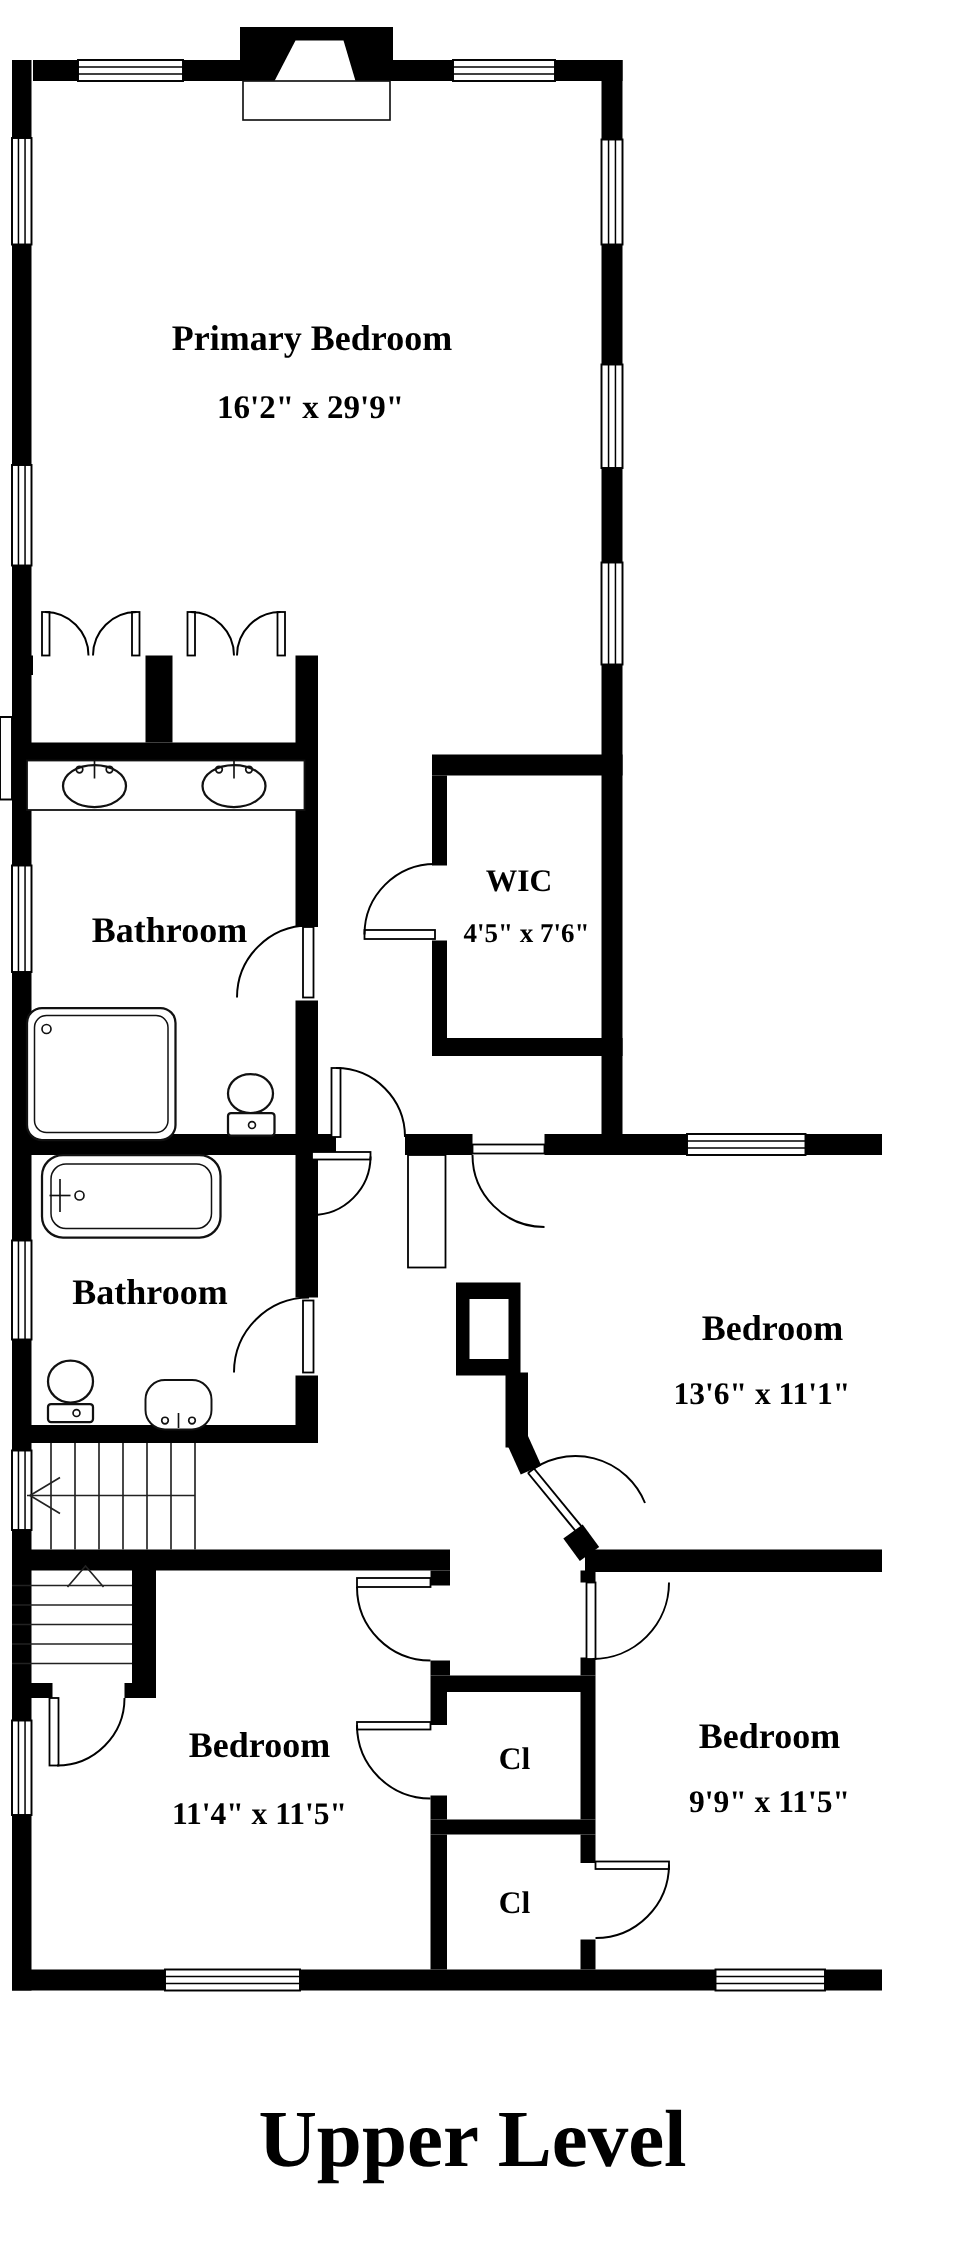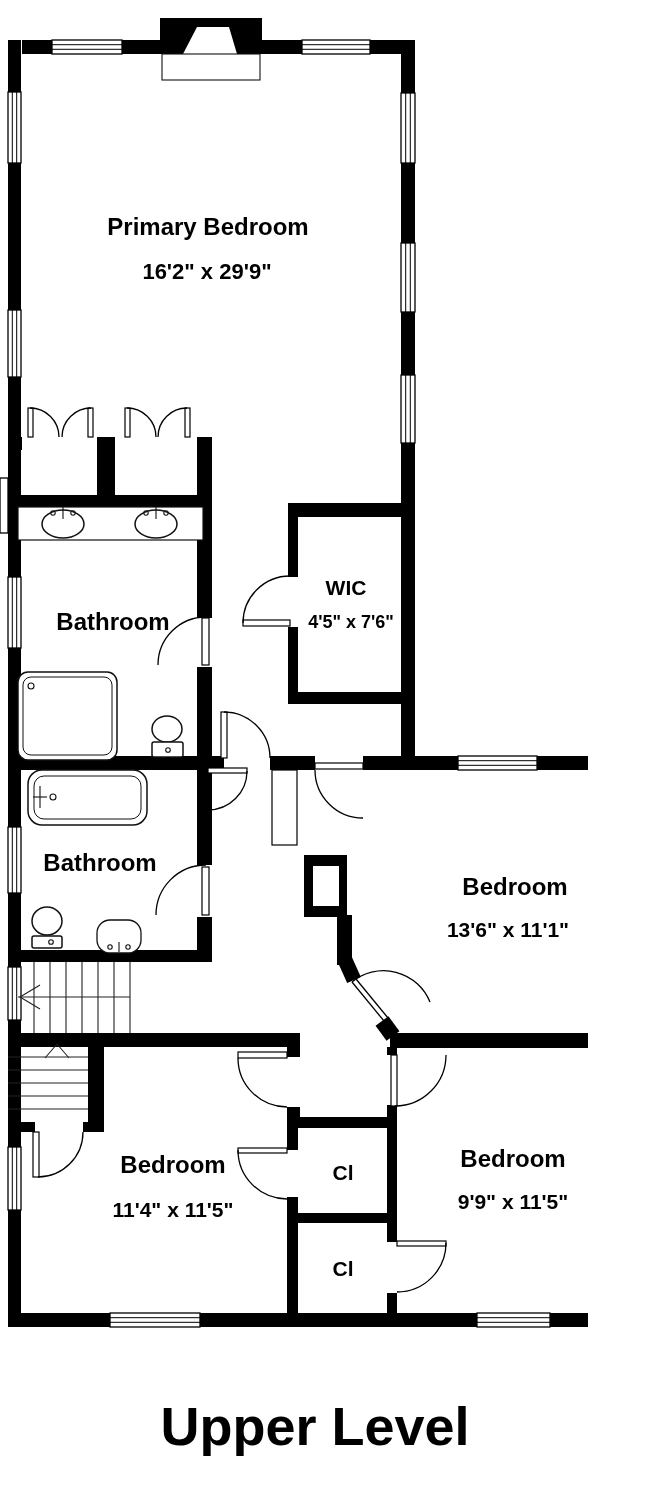--- a/index.html
+++ b/index.html
@@ -1,17 +1,17 @@
 <!DOCTYPE html>
 <html><head>
 <meta charset="utf-8">
 <style>
   html,body{margin:0;padding:0;background:#ffffff;}
   #stage{position:relative;width:588px;height:1500px;background:#ffffff;overflow:hidden;
-         font-family:Liberation Sans, sans-serif;}
+         font-family:Liberation Serif, serif;}
   svg{display:block;}
   .wall{fill:#000000;stroke:none;}
   .win{fill:#ffffff;stroke:#000000;stroke-width:1.3;}
   .winline{stroke:#000000;stroke-width:1;}
   .door{stroke:#000000;stroke-width:1.3;fill:none;}
   .leaf{fill:#ffffff;stroke:#000000;stroke-width:1.2;}
   .fix{fill:#ffffff;stroke:#111111;stroke-width:1.5;}
   .fixthin{fill:none;stroke:#111111;stroke-width:1.1;}
   .stair{stroke:#222222;stroke-width:1.1;fill:none;}
   .lbl{fill:#000000;font-weight:bold;text-anchor:middle;}

